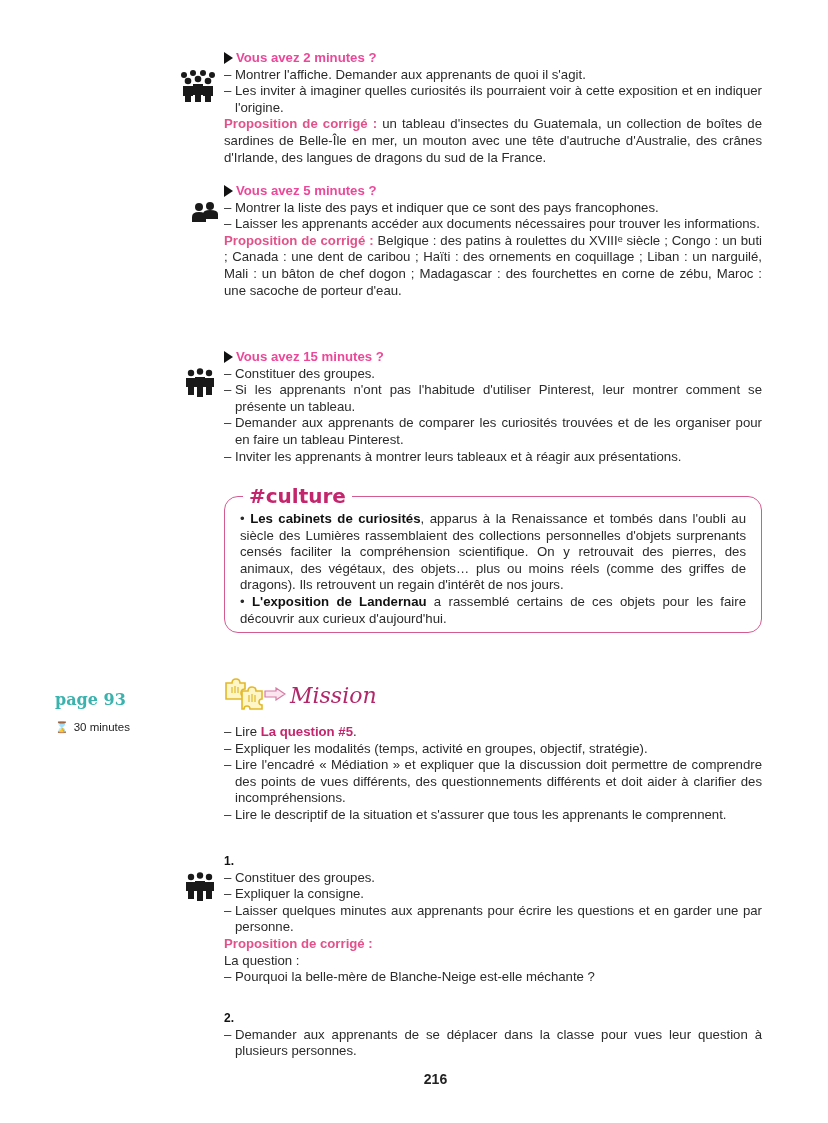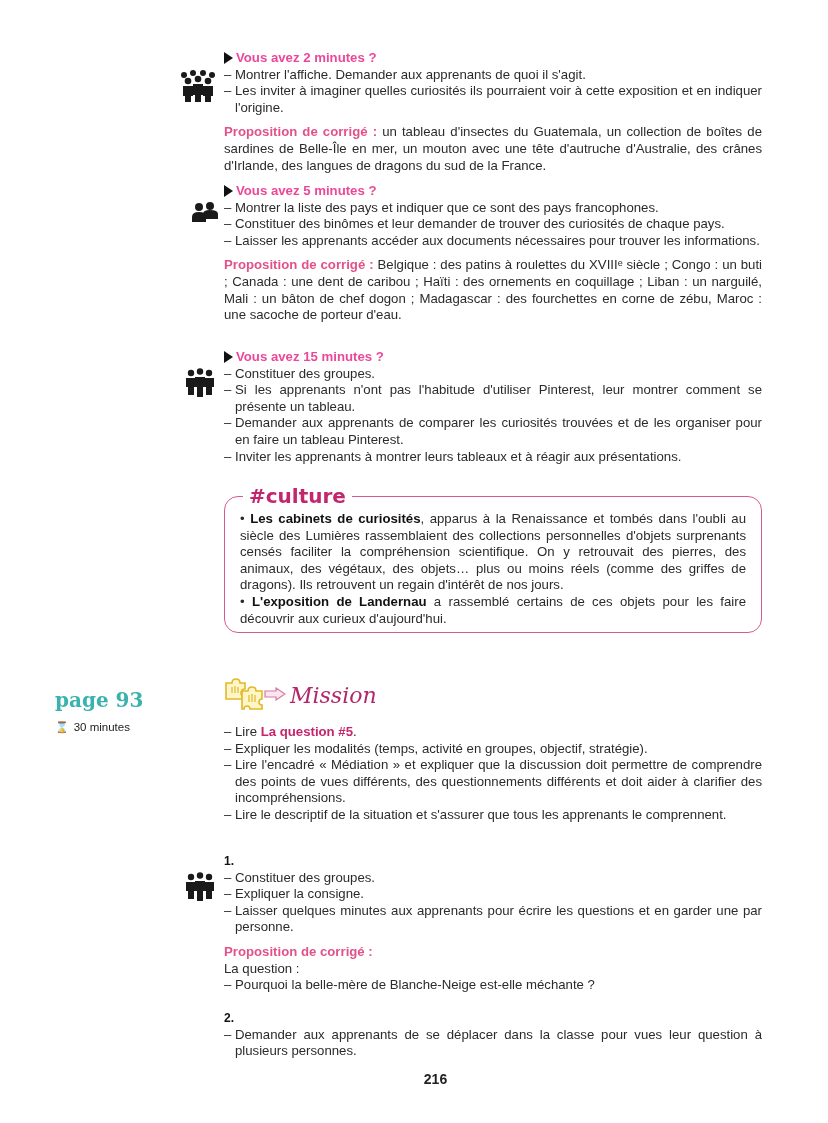--- a/index.html
+++ b/index.html
@@ -40,21 +40,21 @@
     ul.dash li {
       position: relative;
       padding-left: 11px;
       text-align: justify;
     }
     ul.dash li::before {
       content: "–";
       position: absolute;
       left: 0;
     }
-    .corr { margin-top: 8px; text-align: justify; }
+    .corr { text-align: justify; }
     .pink { color: #e2528a; font-weight: bold; }
     .magenta { color: #c4266e; font-weight: bold; }
     .culture-box {
       position: absolute;
       left: 224px;
       top: 496px;
       width: 538px;
       height: 137px;
       border: 1.5px solid #d55a90;
       border-radius: 14px;
@@ -73,21 +73,21 @@
       line-height: 20px;
     }
     .culture-text { text-align: justify; }
     .culture-text b { color: #111; }
     .page-ref {
       position: absolute;
       left: 55px;
       top: 692px;
       font-family: "DejaVu Serif", serif;
       font-weight: bold;
-      font-size: 20px;
+      font-size: 16px;
       color: #3ab2ad;
     }
     .duration {
       position: absolute;
       left: 55px;
       top: 719px;
       font-size: 11.5px;
       color: #222;
       display: flex;
       align-items: center;
@@ -162,21 +162,20 @@
     </g>
   </svg>
 </div>
 <div class="col" style="top:183px;">
   <div class="head">
     <span class="tri"></span>
     <span>Vous avez 5 minutes ?</span>
   </div>
   <ul class="dash">
     <li>Montrer la liste des pays et indiquer que ce sont des pays francophones.</li>
-    <li>Constituer des binômes et leur demander de trouver des curiosités de chaque pays.</li>
     <li>Laisser les apprenants accéder aux documents nécessaires pour trouver les informations.</li>
   </ul>
   <p class="corr">
     <span class="pink">Proposition de corrigé :</span><span> Belgique : des patins à roulettes du XVIIIᵉ siècle ; Congo : un buti ; Canada : une dent de caribou ; Haïti : des ornements en coquillage ; Liban : un narguilé, Mali : un bâton de chef dogon ; Madagascar : des fourchettes en corne de zébu, Maroc : une sacoche de porteur d'eau.</span>
   </p>
 </div>
 
 <div class="icon-col" style="top:368px; left:186px;">
   <svg width="28" height="30" viewBox="0 0 28 30">
     <g fill="#1a1a1a">

